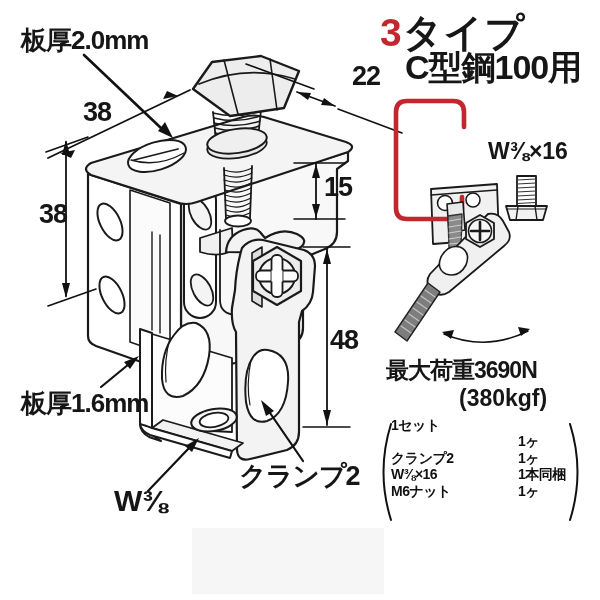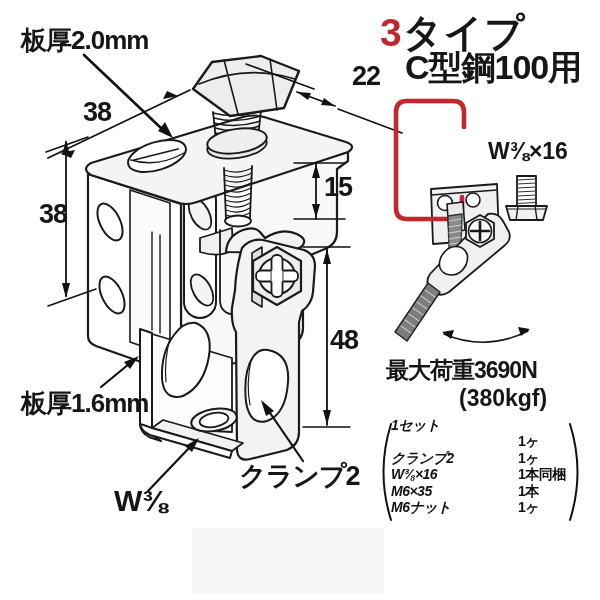--- a/index.html
+++ b/index.html
@@ -13,21 +13,21 @@
   .dim{font-size:27px;letter-spacing:-1px;}
   .jp{font-size:26px;letter-spacing:-1px;}
   .title-line1{left:380px;top:13px;font-size:39px;letter-spacing:1px;}
   .title-line1 .red3{color:#c1272d;}
   .title-line2{left:379px;top:50px;font-size:34px;letter-spacing:-1px;margin-left:26px;}
   .boltspec{left:488px;top:140px;font-size:23px;}
   .maxload{left:386px;top:359px;font-size:23px;letter-spacing:-1px;}
   .maxkgf{left:459px;top:387px;font-size:23px;}
   #parts-list{position:absolute;left:391px;top:417px;width:178px;}
   .pl-row{position:relative;height:16.4px;font-size:14px;font-weight:bold;letter-spacing:-0.5px;}
-  .pl-name{position:absolute;left:0;top:0;font-style:italic;}
+  .pl-name{position:absolute;left:0;top:0;}
   .pl-qty{position:absolute;left:127px;top:0;}
 </style>
 </head>
 <body>
 
 <svg id="art" viewBox="0 0 600 600" stroke-linejoin="round" stroke-linecap="round">
 
   <rect x="192" y="528" width="192" height="66" fill="#f6f6f6"></rect>
 
   <g stroke="#1a1a1a" fill="none">
@@ -236,20 +236,16 @@
   </div>
   <div class="pl-row">
     <span class="pl-name">クランプ2</span>
     <span class="pl-qty">1ヶ</span>
   </div>
   <div class="pl-row">
     <span class="pl-name">W⅜×16</span>
     <span class="pl-qty">1本同梱</span>
   </div>
   <div class="pl-row">
-    <span class="pl-name">M6×35</span>
-    <span class="pl-qty">1本</span>
-  </div>
-  <div class="pl-row">
     <span class="pl-name">M6ナット</span>
     <span class="pl-qty">1ヶ</span>
   </div>
 </div>
 
 </body></html>

